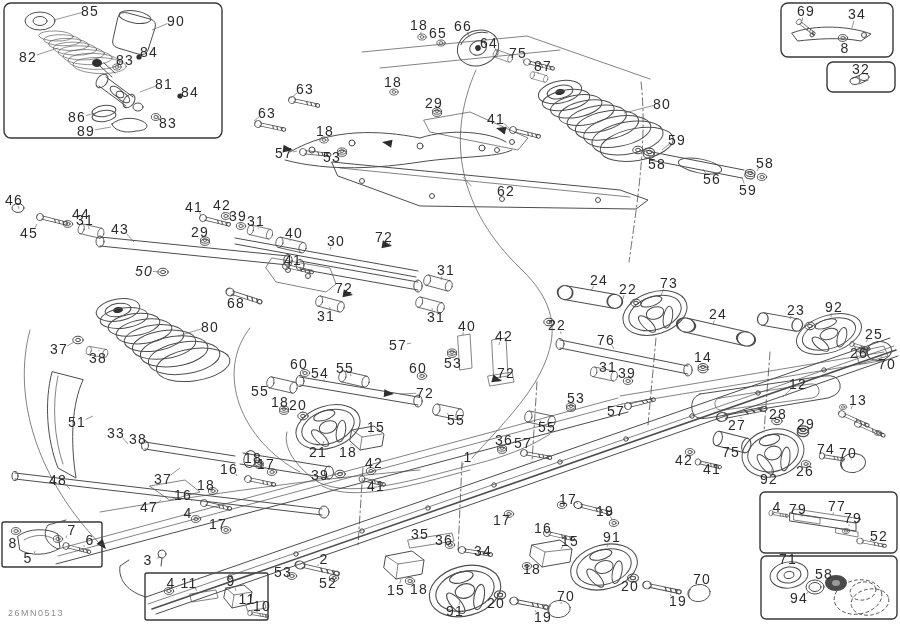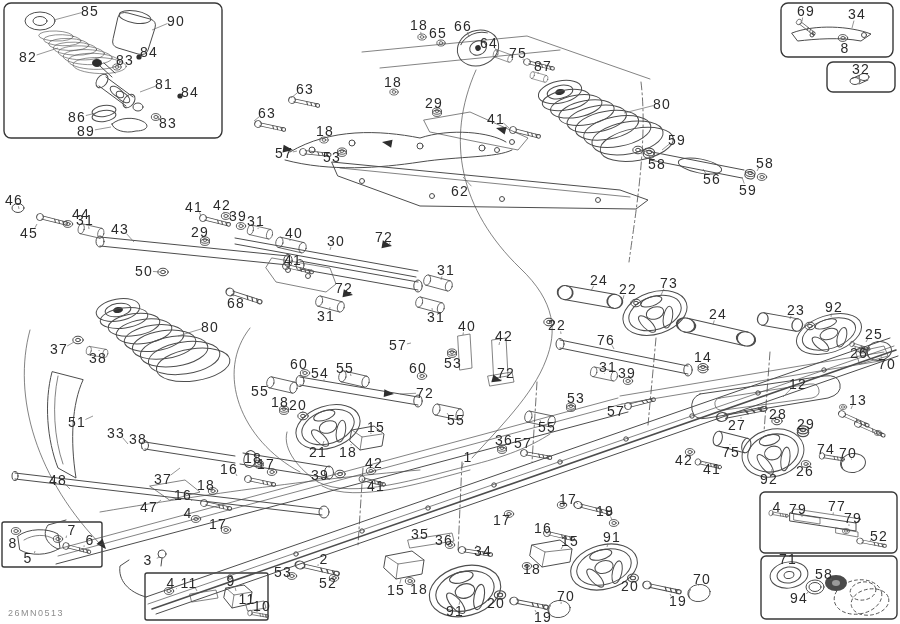--- a/index.html
+++ b/index.html
@@ -617,38 +617,38 @@
       <span class="plabel" style="left: 543px; top: 66px;">87</span>
       <span class="plabel" style="left: 662px; top: 104px;">80</span>
       <span class="plabel" style="left: 305px; top: 89px;">63</span>
       <span class="plabel" style="left: 393px; top: 82px;">18</span>
       <span class="plabel" style="left: 434px; top: 103px;">29</span>
       <span class="plabel" style="left: 496px; top: 119px;">41</span>
       <span class="plabel" style="left: 267px; top: 113px;">63</span>
       <span class="plabel" style="left: 325px; top: 131px;">18</span>
       <span class="plabel" style="left: 284px; top: 153px;">57</span>
       <span class="plabel" style="left: 332px; top: 157px;">53</span>
-      <span class="plabel" style="left: 460px; top: 191px;">62</span>
+      <span class="plabel" style="left: 506px; top: 191px;">62</span>
       <span class="plabel" style="left: 677px; top: 140px;">59</span>
       <span class="plabel" style="left: 657px; top: 164px;">58</span>
       <span class="plabel" style="left: 765px; top: 163px;">58</span>
       <span class="plabel" style="left: 712px; top: 179px;">56</span>
       <span class="plabel" style="left: 748px; top: 190px;">59</span>
       <span class="plabel" style="left: 14px; top: 200px;">46</span>
       <span class="plabel" style="left: 63px; top: 214px; margin-left: 18px;">44</span>
       <span class="plabel" style="left: 85px; top: 220px;">31</span>
       <span class="plabel" style="left: 120px; top: 229px; text-align: right;">43</span>
       <span class="plabel" style="left: 29px; top: 233px;">45</span>
       <span class="plabel" style="left: 194px; top: 207px;">41</span>
       <span class="plabel" style="left: 222px; top: 205px;">42</span>
       <span class="plabel" style="left: 238px; top: 216px;">39</span>
       <span class="plabel" style="left: 256px; top: 221px;">31</span>
       <span class="plabel" style="left: 200px; top: 232px;">29</span>
       <span class="plabel" style="left: 294px; top: 233px;">40</span>
-      <span class="plabel" style="left: 144px; top: 271px;">50</span>
+      <span class="plabel" style="left: 144px; top: 271px; font-style: italic;">50</span>
       <span class="plabel" style="left: 293px; top: 260px;">41</span>
       <span class="plabel" style="left: 236px; top: 303px;">68</span>
       <span class="plabel" style="left: 210px; top: 327px;">80</span>
       <span class="plabel" style="left: 59px; top: 349px;">37</span>
       <span class="plabel" style="left: 98px; top: 358px;">38</span>
       <span class="plabel" style="left: 336px; top: 241px;">30</span>
       <span class="plabel" style="left: 384px; top: 237px;">72</span>
       <span class="plabel" style="left: 446px; top: 270px;">31</span>
       <span class="plabel" style="left: 344px; top: 288px;">72</span>
       <span class="plabel" style="left: 326px; top: 316px;">31</span>

